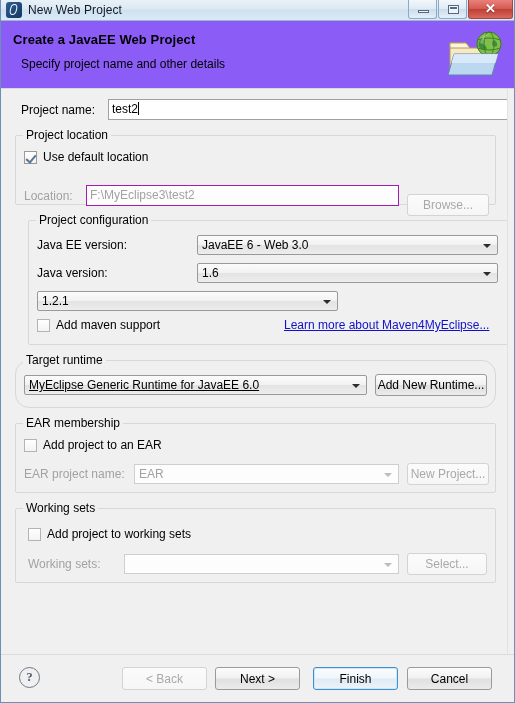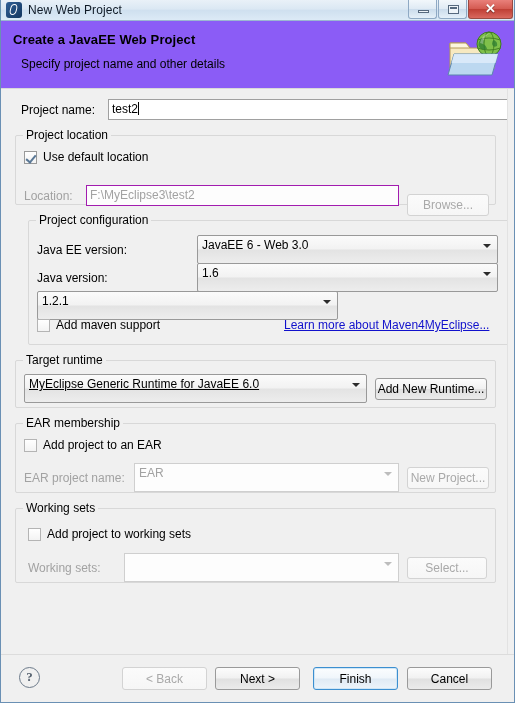--- a/index.html
+++ b/index.html
@@ -211,21 +211,21 @@
     width: 1px;
     height: 13px;
     background: #000;
     vertical-align: -2px;
     margin-left: 0px;
   }
 
   
   .combo {
     box-sizing: border-box;
-    height: 29px;
+    height: 20px;
     border: 1px solid #999999;
     border-radius: 2px;
     background: linear-gradient(to bottom, #fbfbfb 0%, #f2f2f2 48%, #e3e3e3 52%, #ededed 100%);
     font-size: 12px;
     color: #000000;
     line-height: 19px;
     padding: 0 6px 0 4px;
     white-space: nowrap;
     overflow: hidden;
     position: relative;
@@ -443,21 +443,21 @@
 
         <div class="row" style="left:8px; top:97px;">
           <span class="cbox unchecked"></span>
           <span class="lbl">Add maven support</span>
         </div>
         <div class="row" style="left:255px; top:97px;">
           <span class="link">Learn more about Maven4MyEclipse...</span>
         </div>
       </div>
 
-      <div class="group" style="left:14px; top:271px; width:481px; height:48px;">
+      <div class="group" style="left:14px; top:271px; width:481px; height:48px;border-radius:14px;">
         <span class="group-title">Target runtime</span>
         <div class="row" style="left:8px; top:13px;">
           <span class="combo" style="width:343px;text-decoration:underline;"><span>MyEclipse Generic Runtime for JavaEE 6.0</span><span class="arrow"></span></span>
           <span class="btn" style="width:112px; margin-left:8px;">Add New Runtime...</span>
         </div>
       </div>
 
       <div class="group" style="left:14px; top:334px; width:481px; height:70px;">
         <span class="group-title">EAR membership</span>
 

